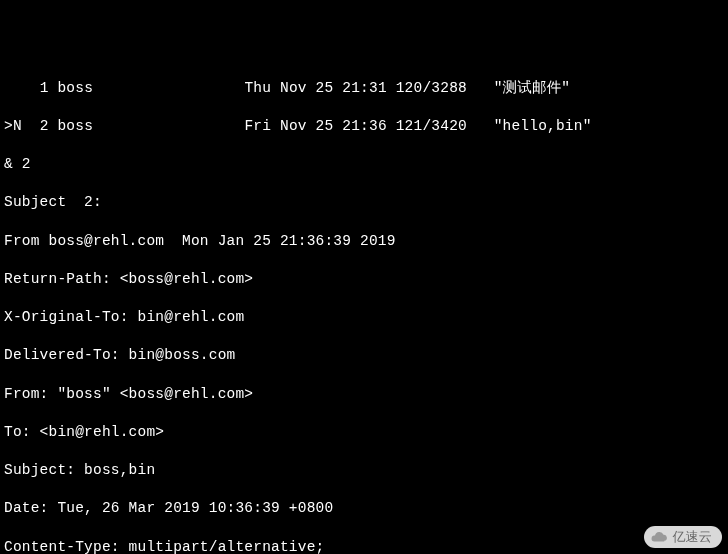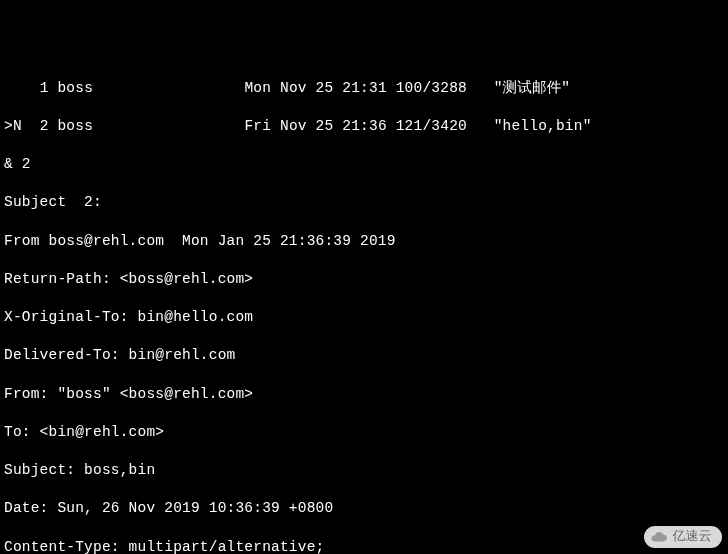--- a/index.html
+++ b/index.html
@@ -18,45 +18,45 @@
     }
     .line { display: block; }
     .watermark {
       position: absolute;
       right: 6px;
       bottom: 6px;
       background: rgba(255,255,255,0.85);
       color: #666;
       border-radius: 14px;
       padding: 2px 10px 2px 6px;
-      font-family: Liberation Mono, monospace;
+      font-family: Liberation Sans, sans-serif;
       font-size: 13px;
       display: flex;
       align-items: center;
       gap: 4px;
     }
     .watermark svg { width: 18px; height: 18px; }
   </style>
 </head>
 <body>
 
 
 
-<span class="line"><span>   </span> <span>1</span> <span>boss</span>                 <span>Mon Nov 25 21:31</span> <span>100/3288</span>   <span>"测试邮件"</span></span>
+<span class="line"><span>   </span> <span>1</span> <span>boss</span>                 <span>Thu Nov 25 21:31</span> <span>120/3288</span>   <span>"测试邮件"</span></span>
 <span class="line"><span>&gt;N </span> <span>2</span> <span>boss</span>                 <span>Fri Nov 25 21:36</span> <span>121/3420</span>   <span>"hello,bin"</span></span>
 <span class="line">&amp; 2</span>
 <span class="line">Subject  2:</span>
 <span class="line">From boss@rehl.com  Mon Jan 25 21:36:39 2019</span>
 <span class="line">Return-Path: &lt;boss@rehl.com&gt;</span>
-<span class="line">X-Original-To: bin@hello.com</span>
-<span class="line">Delivered-To: bin@rehl.com</span>
+<span class="line">X-Original-To: bin@rehl.com</span>
+<span class="line">Delivered-To: bin@boss.com</span>
 <span class="line">From: "boss" &lt;boss@rehl.com&gt;</span>
 <span class="line">To: &lt;bin@rehl.com&gt;</span>
 <span class="line">Subject: boss,bin</span>
-<span class="line">Date: Sun, 26 Nov 2019 10:36:39 +0800</span>
+<span class="line">Date: Tue, 26 Mar 2019 10:36:39 +0800</span>
 <span class="line">Content-Type: multipart/alternative;</span>
 
 
 
 
 
 
 
 
 

